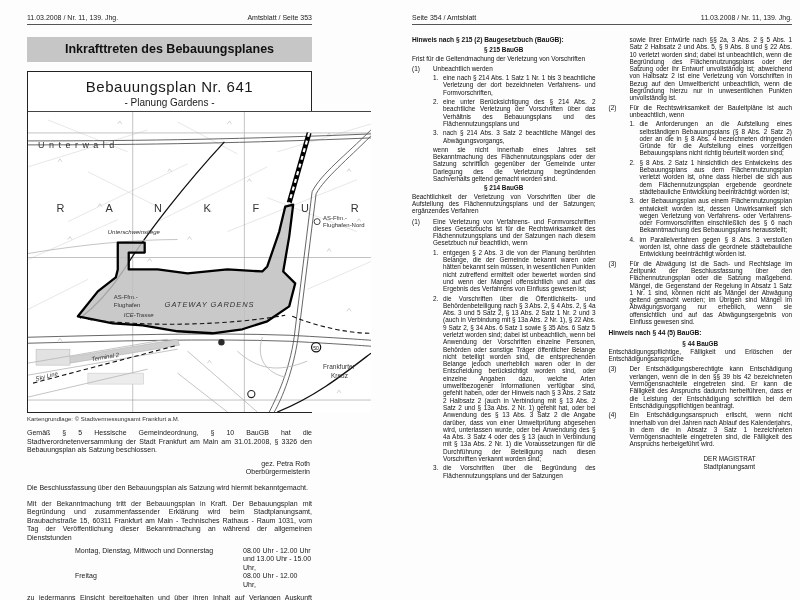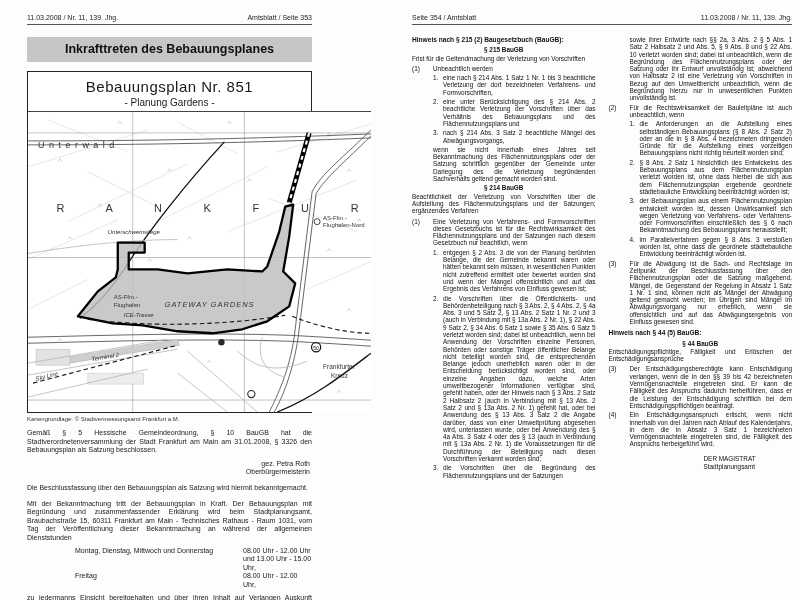--- a/index.html
+++ b/index.html
@@ -57,21 +57,21 @@
 <div class="page" id="page-left">
   <div class="pg-header">
     <span>11.03.2008 / Nr. 11, 139. Jhg.</span>
     <span>Amtsblatt / Seite 353</span>
   </div>
 
   <div class="title-bar">Inkrafttreten des Bebauungsplanes</div>
 
   <div class="map-box">
     <div class="map-title">
-      <div class="t1">Bebauungsplan Nr. 851</div>
+      <div class="t1">Bebauungsplan Nr. 641</div>
       <div class="t2">- Planung Gardens -</div>
     </div>
     <svg width="343" height="300" viewBox="0 0 344 301">
       <rect x="0" y="0" width="344" height="301" fill="#ffffff"></rect>
 
       <g>
         <path class="faint" d="M0,55 L120,18"></path>
           <path class="faint" d="M40,110 L160,52"></path>
         <path class="faint" d="M0,148 L90,108"></path>
           <path class="faint" d="M130,110 L240,55"></path>

